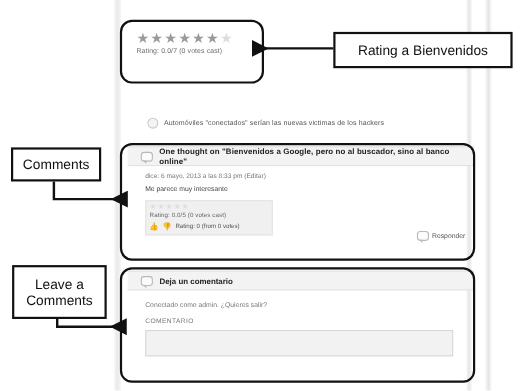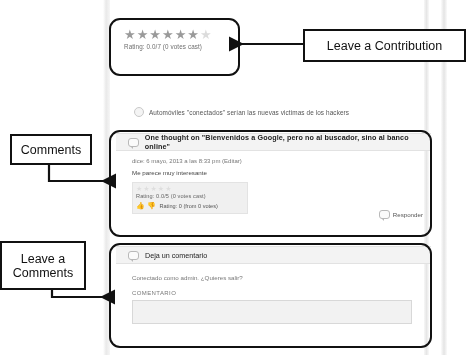--- a/index.html
+++ b/index.html
@@ -52,21 +52,21 @@
   .thumbs{display:flex;align-items:center;gap:3px;margin-top:3px;}
   .thumb{font-size:7px;color:#8d8d8d;}
   .thumb-text{font-size:5.6px;color:#555;}
   .reply{position:absolute;right:8px;top:77px;display:flex;align-items:center;gap:3px;}
   .reply .lbl{font-size:6.2px;color:#555;}
 
   
   .leave{position:absolute;left:116px;top:246px;width:315px;}
   .l-head{background:#f3f3f3;border-top:1px solid #e2e2e2;border-bottom:1px solid #e2e2e2;
     height:16px;display:flex;align-items:center;gap:6px;padding-left:12px;}
-  .l-head .title{font-size:7.2px;font-weight:normal;color:#222;}
+  .l-head .title{font-size:7.2px;font-weight:bold;color:#222;}
   .l-body{padding:10px 0 0 16px;}
   .logged{font-size:6.2px;color:#777;}
   .field-label{font-size:6px;color:#777;margin-top:9px;letter-spacing:.4px;}
   .textarea{margin-top:4px;width:278px;height:22px;background:#f2f2f2;
     border:1px solid #d8d8d8;}
 
   
   .bubble{width:9px;height:7px;border:1px solid #b9b9b9;border-radius:3px;
     background:#fbfbfb;position:relative;display:inline-block;}
   .bubble:after{content:"";position:absolute;left:1px;bottom:-3px;width:0;height:0;
@@ -166,28 +166,28 @@
       </defs>
 
       <line x1="304" y1="44" x2="231" y2="44" stroke="#111" stroke-width="2.2" marker-end="url(#ah)"></line>
 
       <polyline points="49,160 49,181 114,181" fill="none" stroke="#111" stroke-width="2.2" marker-end="url(#ah)"></polyline>
 
       <polyline points="52,285 52,297 113,297" fill="none" stroke="#111" stroke-width="2.2" marker-end="url(#ah)"></polyline>
     </svg>
 
     <div class="lbl-box" style="left:303px;top:29px;width:159px;height:29px;">
-      <span>Leave a Contribution</span>
+      <span>Rating a Bienvenidos</span>
     </div>
 
     <div class="lbl-box" style="left:10px;top:134px;width:78px;height:27px;justify-content:center;">
       <span>Comments</span>
     </div>
 
-    <div class="lbl-box" style="left:0;top:241px;width:82px;height:45px;justify-content:center;">
+    <div class="lbl-box" style="left:11px;top:241px;width:82px;height:45px;justify-content:center;">
       <span>
         <span>Leave a</span><br>
         <span>Comments</span>
       </span>
     </div>
 
   </div>
 </div>
 
 </body></html>

